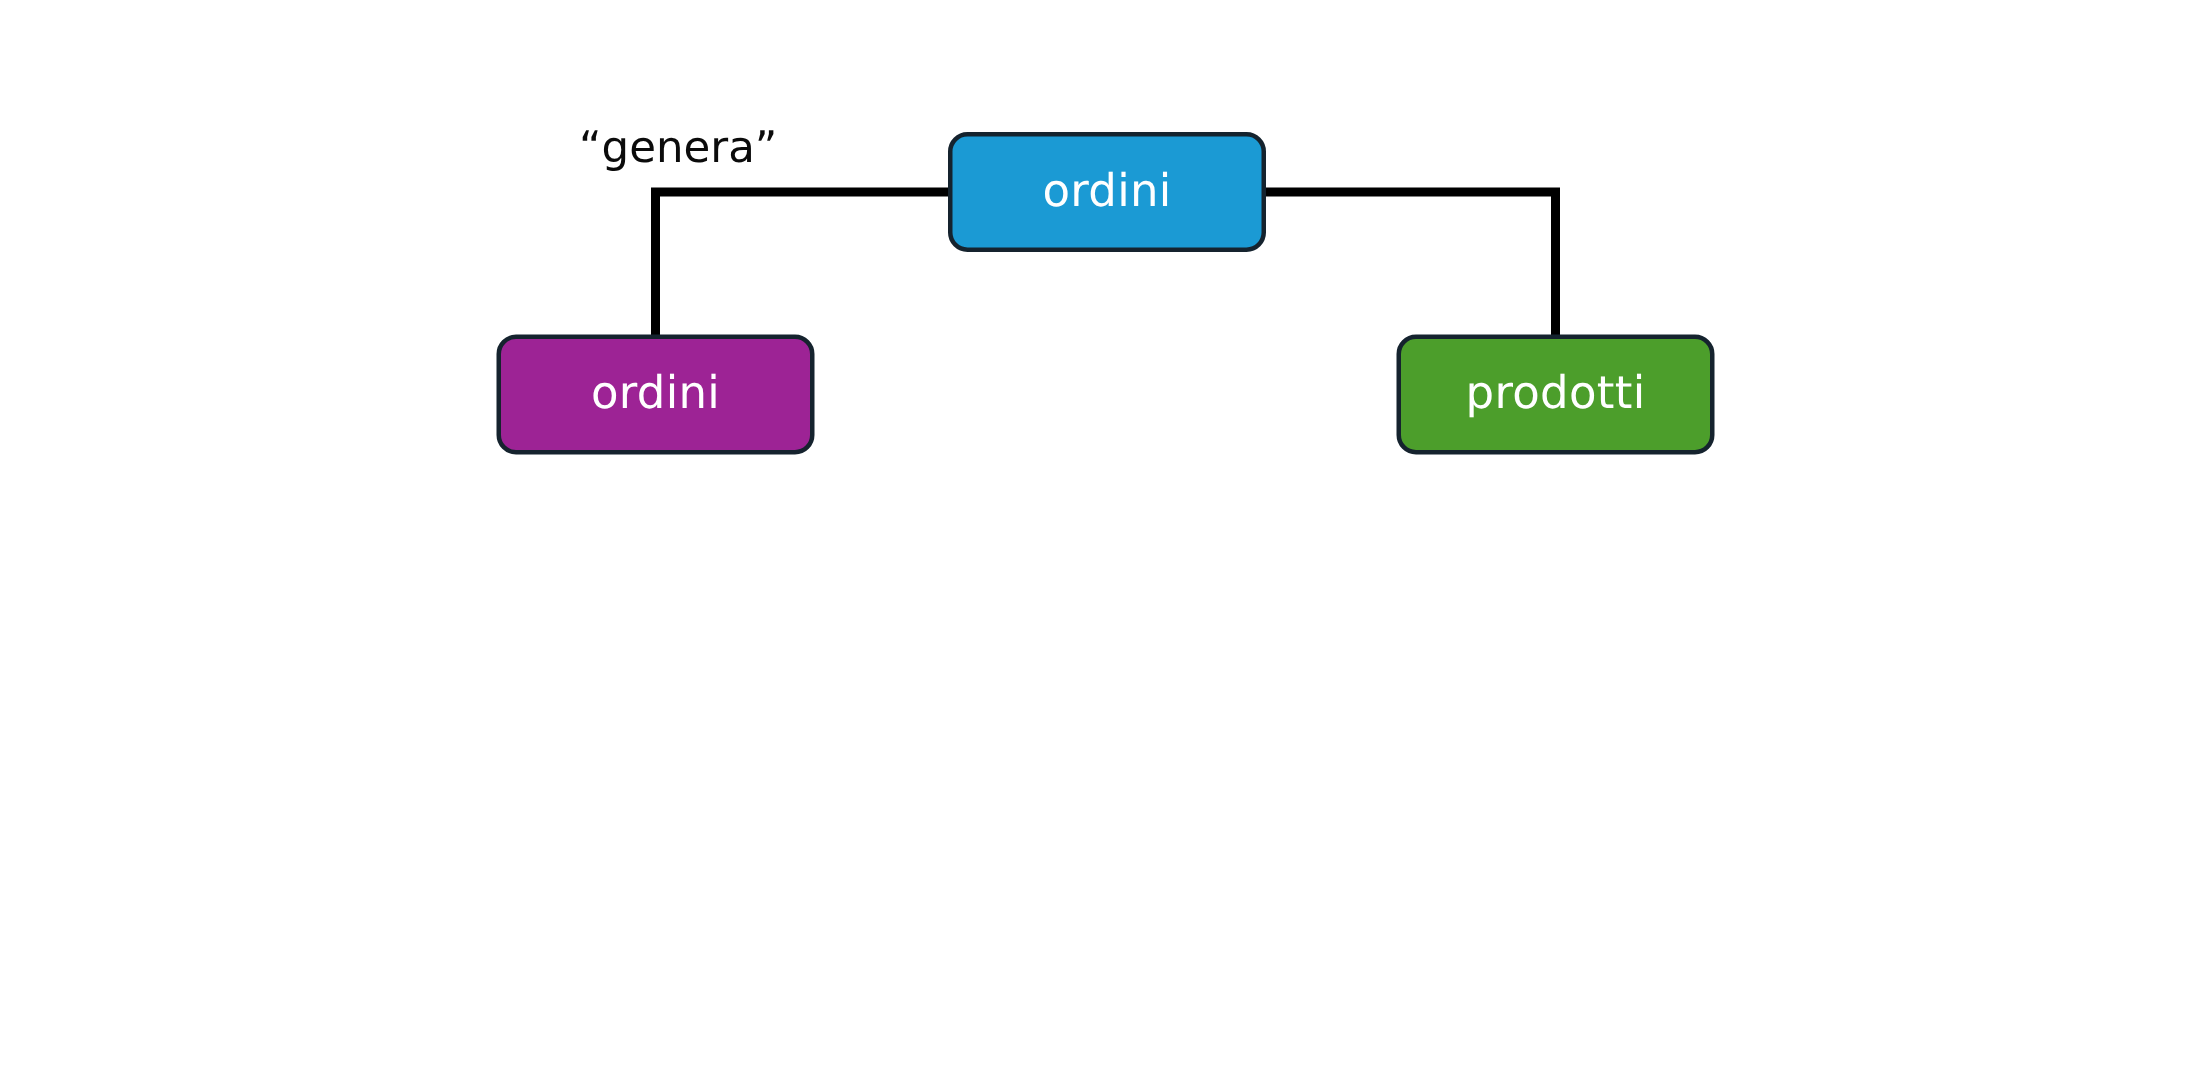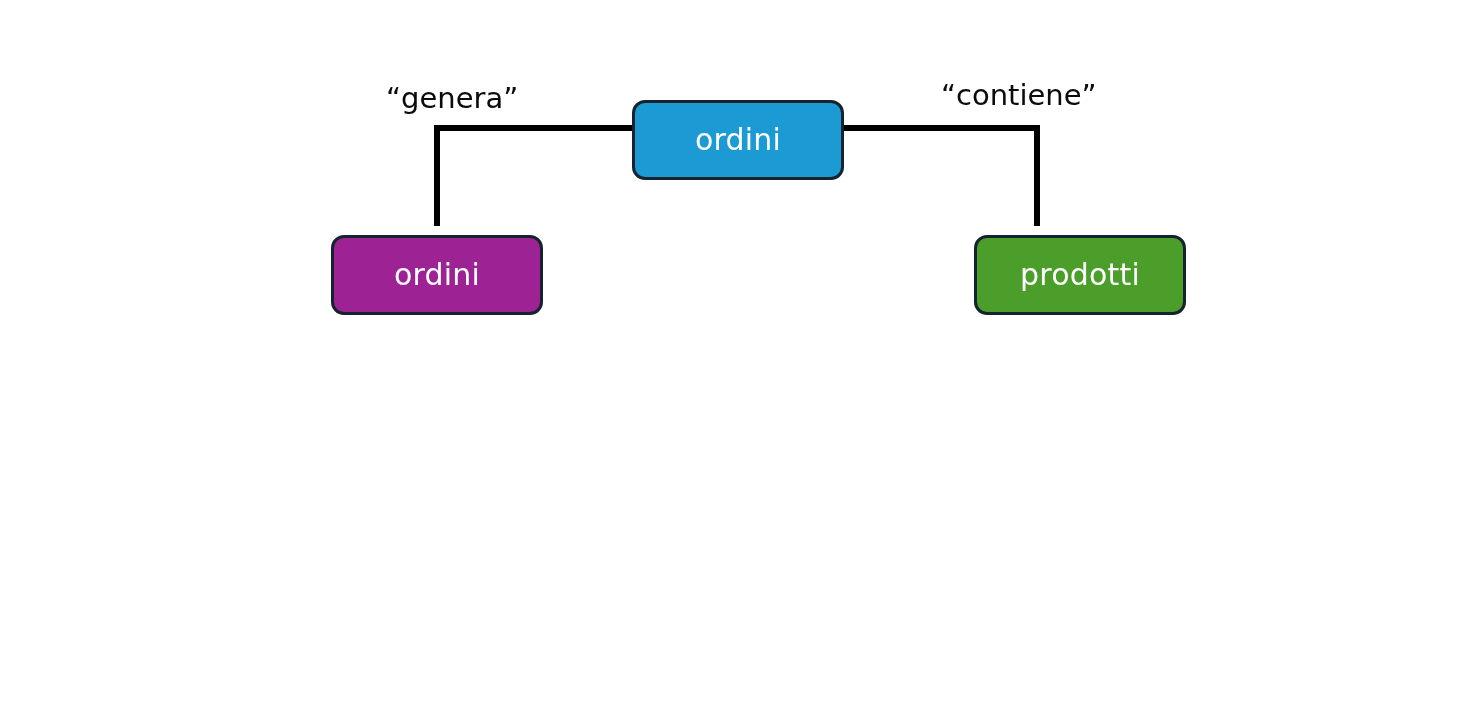--- a/index.html
+++ b/index.html
@@ -32,34 +32,33 @@
     position: absolute;
     box-sizing: border-box;
     width: 212px;
     height: 80px;
     border-radius: 13px;
     border: 3px solid #15232e;
     display: flex;
     align-items: center;
     justify-content: center;
     z-index: 3;
-    margin-top: 12px;
   }
   .node-label {
     color: #ffffff;
     font-family: "DejaVu Sans", sans-serif;
     font-size: 30px;
     font-weight: 400;
     letter-spacing: 0.2px;
     line-height: 1;
     white-space: nowrap;
   }
   #node-ordini   { left: 632px; top: 88px;  background: #1b9ad4; }
   #node-clienti  { left: 331px; top: 223px; background: #9d2395; }
-  #node-prodotti { left: 974px; top: 223px; background: #4c9e2b; }
+  #node-prodotti { left: 931px; top: 223px; background: #4c9e2b; }
 
   
   .edge-label {
     position: absolute;
     color: #0b0b0b;
     font-family: "DejaVu Sans", sans-serif;
     font-size: 29px;
     font-weight: 400;
     line-height: 1;
     white-space: nowrap;
@@ -75,21 +74,20 @@
 
   <svg id="connectors" viewBox="0 0 1472 720" width="1472" height="720" aria-hidden="true">
 
     <path d="M 634 128 L 437 128 L 437 226" fill="none" stroke="#000000" stroke-width="6" stroke-linecap="butt" stroke-linejoin="miter"></path>
 
     <path d="M 842 128 L 1037 128 L 1037 226" fill="none" stroke="#000000" stroke-width="6" stroke-linecap="butt" stroke-linejoin="miter"></path>
   </svg>
 
   <div class="edge-label" id="edge-label-genera">“genera”</div>
 
-  <div class="edge-label" id="edge-label-contiene">“contiene”</div>
 
   <div class="node" id="node-ordini">
     <span class="node-label">ordini</span>
   </div>
 
   <div class="node" id="node-clienti">
     <span class="node-label">ordini</span>
   </div>
 
   <div class="node" id="node-prodotti">

